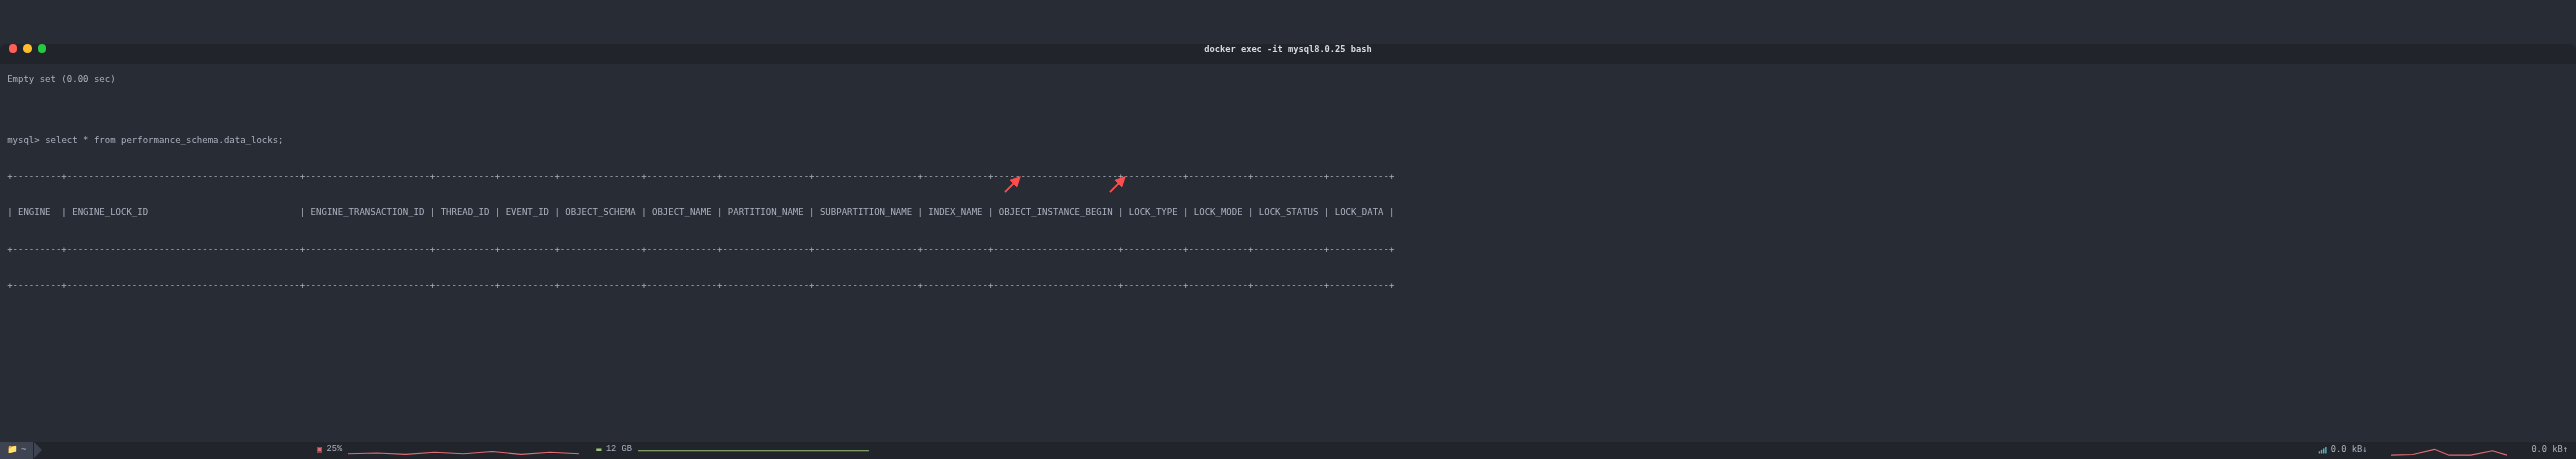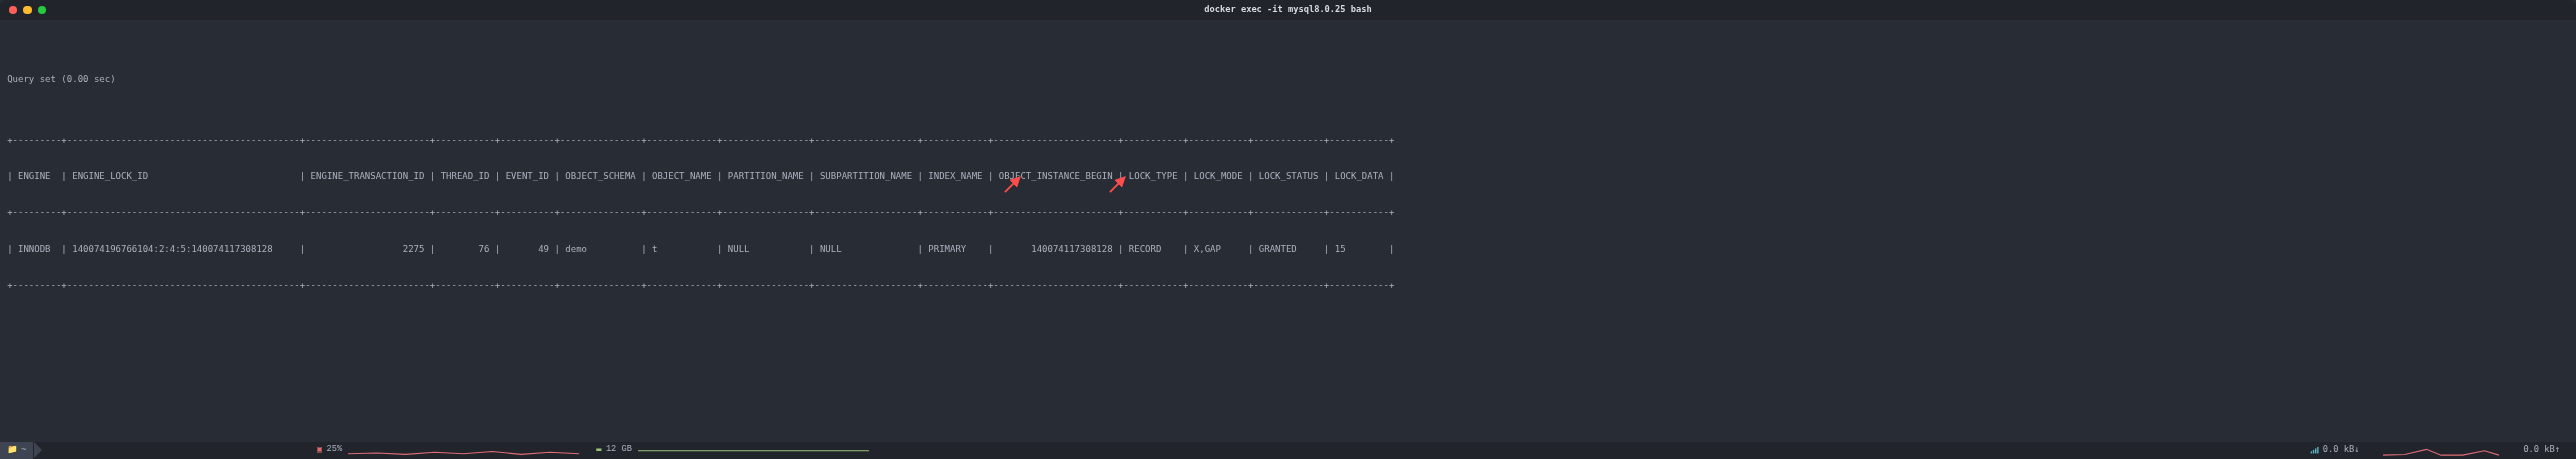--- a/index.html
+++ b/index.html
@@ -25,24 +25,25 @@
     overflow:hidden;
     min-width:2576px;
     min-height:460px;
   }
 
   
   .titlebar{
     height:20px;
     background:var(--title-bg);
     display:flex;
-    align-items:center;
+    align-items:flex-start;
     position:relative;
     border-top-left-radius:5.8px;
     border-top-right-radius:5.8px;
+    margin-top:44px;
   }
   .traffic{display:flex;gap:5.8px;padding-left:8.7px;}
   .dot{width:8.7px;height:8.7px;border-radius:50%;}
   .dot.red{background:#ff5f56;}
   .dot.yellow{background:#ffbd2e;}
   .dot.green{background:#27c93f;}
   .window-title{
     position:absolute;
     left:50%;
     transform:translateX(-50%);
@@ -102,45 +103,45 @@
   .status-block{display:flex;align-items:center;gap:5.8px;padding:0 8.7px;height:100%;}
   svg.spark{display:block;}
   .chip{
     display:inline-flex;align-items:center;gap:4.3px;
     color:var(--fg);
   }
   .chip .dotlabel{color:var(--fg);font-family:Liberation Mono, monospace;}
   .status-right{
     margin-left:auto;
     display:flex;align-items:center;gap:24px;
-    padding-right:16px;
+    padding-right:8px;
   }
   .net-ico{width:10px;height:7.2px;}
   .net-net{display:flex;align-items:center;gap:2.9px;}
 </style>
 </head>
 <body>
 
 <div class="titlebar">
   <div class="traffic">
     <div class="dot red"></div>
     <div class="dot yellow"></div>
     <div class="dot green"></div>
   </div>
   <div class="window-title">docker exec -it mysql8.0.25 bash</div>
 </div>
 
 <div class="term">
   <div class="line"></div>
-  <div class="line">Query set (0.00 sec)</div>
+  <div class="line">Empty set (0.00 sec)</div>
   <div class="line"></div>
+  <div class="line"><span>mysql&gt;</span> <span>select * from performance_schema.data_locks;</span></div>
   <div class="line">+---------+-------------------------------------------+-----------------------+-----------+----------+---------------+-------------+----------------+-------------------+------------+-----------------------+-----------+-----------+-------------+-----------+</div>
   <div class="line">| ENGINE  | ENGINE_LOCK_ID                            | ENGINE_TRANSACTION_ID | THREAD_ID | EVENT_ID | OBJECT_SCHEMA | OBJECT_NAME | PARTITION_NAME | SUBPARTITION_NAME | INDEX_NAME | OBJECT_INSTANCE_BEGIN | LOCK_TYPE | LOCK_MODE | LOCK_STATUS | LOCK_DATA |</div>
   <div class="line">+---------+-------------------------------------------+-----------------------+-----------+----------+---------------+-------------+----------------+-------------------+------------+-----------------------+-----------+-----------+-------------+-----------+</div>
-  <div class="line">| INNODB  | 140074196766104:2:4:5:140074117308128     |                  2275 |        76 |       49 | demo          | t           | NULL           | NULL              | PRIMARY    |       140074117308128 | RECORD    | X,GAP     | GRANTED     | 15        |</div>
   <div class="line">+---------+-------------------------------------------+-----------------------+-----------+----------+---------------+-------------+----------------+-------------------+------------+-----------------------+-----------+-----------+-------------+-----------+</div>
   
   
   
 
   <div class="arrows">
     <div class="arrow" style="top:141px;left:969px;">
       <svg viewBox="0 0 30 30">
           <defs>
             <marker id="ah1" markerWidth="6" markerHeight="6" refX="5" refY="3" orient="auto">

